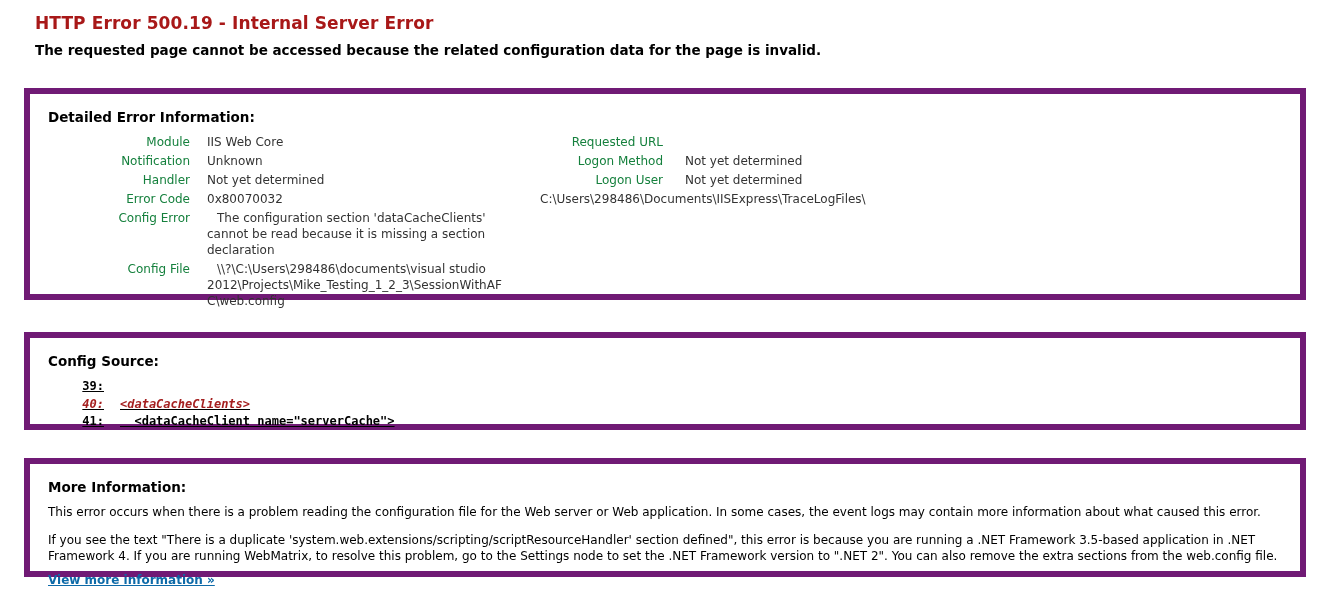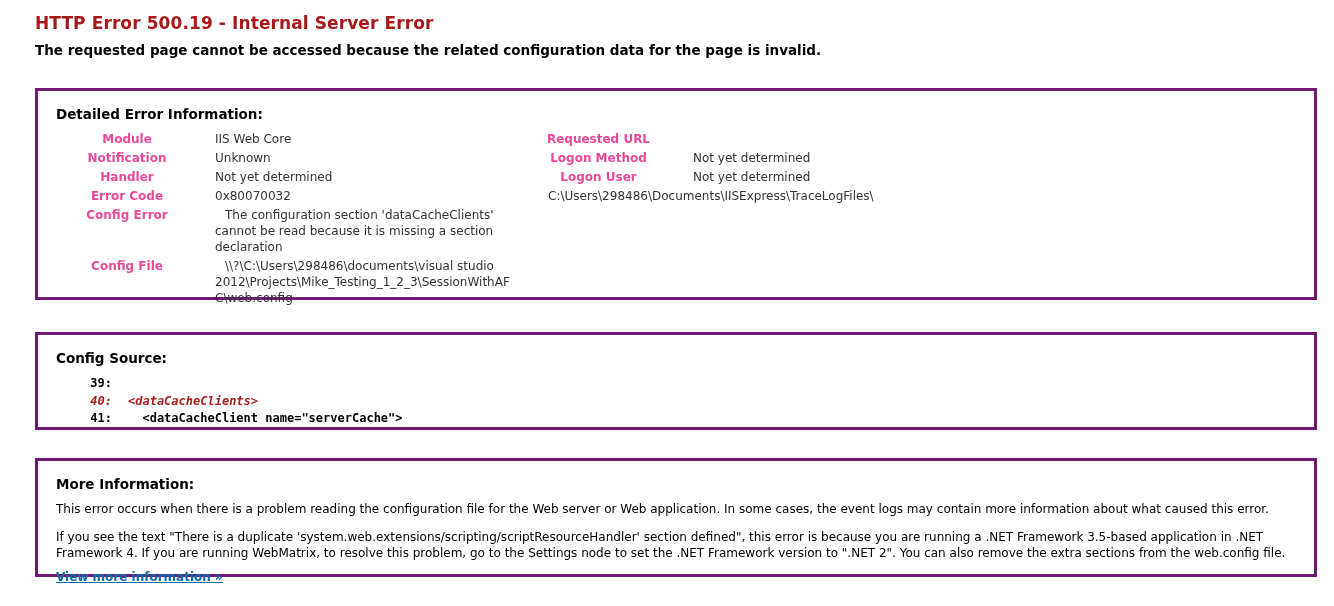--- a/index.html
+++ b/index.html
@@ -36,25 +36,25 @@
     margin: 0;
     padding: 7px 0 0 19px;
     font-size: 13.5px;
     font-weight: bold;
     color: #000000;
     line-height: 18px;
   }
 
   .panel {
     position: absolute;
-    left: 35px;
+    left: 24px;
     right: 16px;
     width: 1282px;
     box-sizing: border-box;
-    border: 3px solid #701a75;
+    border: 6px solid #701a75;
     background: #ffffff;
   }
   .panel-inner {
     padding: 14px 18px 12px 18px;
   }
   .panel-heading {
     font-size: 13.5px;
     font-weight: bold;
     color: #000000;
     margin: 0 0 8px 0;
@@ -74,24 +74,24 @@
   .details-col.left { width: 470px; }
   .details-col.right { width: 700px; }
 
   .drow {
     display: flex;
     flex-direction: row;
     align-items: flex-start;
     margin-bottom: 3px;
   }
   .dlabel {
-    font-weight: bold;
-    font-size: 12px;
-    color: #ec4899;
-    text-align: center;
+    font-weight: normal;
+    font-size: 12px;
+    color: #15803d;
+    text-align: right;
     line-height: 16px;
     flex: 0 0 auto;
   }
   .left .dlabel { width: 142px; }
   .right .dlabel { width: 145px; }
   .dvalue {
     font-size: 12px;
     color: #333333;
     line-height: 16px;
     padding-left: 17px;
@@ -106,20 +106,21 @@
   .right .dvalue { padding-left: 22px; }
   .dvalue.empty { min-height: 16px; }
 
   
   #panel-config { top: 332px; height: 98px; }
   .code-block {
     margin: 6px 0 0 0;
     font-family: "DejaVu Sans Mono", "Liberation Mono", monospace;
     font-size: 12px;
     line-height: 17.5px;
+    text-decoration: underline;
   }
   .code-line {
     display: flex;
     flex-direction: row;
     white-space: pre;
   }
   .code-num {
     width: 56px;
     text-align: right;
     font-weight: bold;

